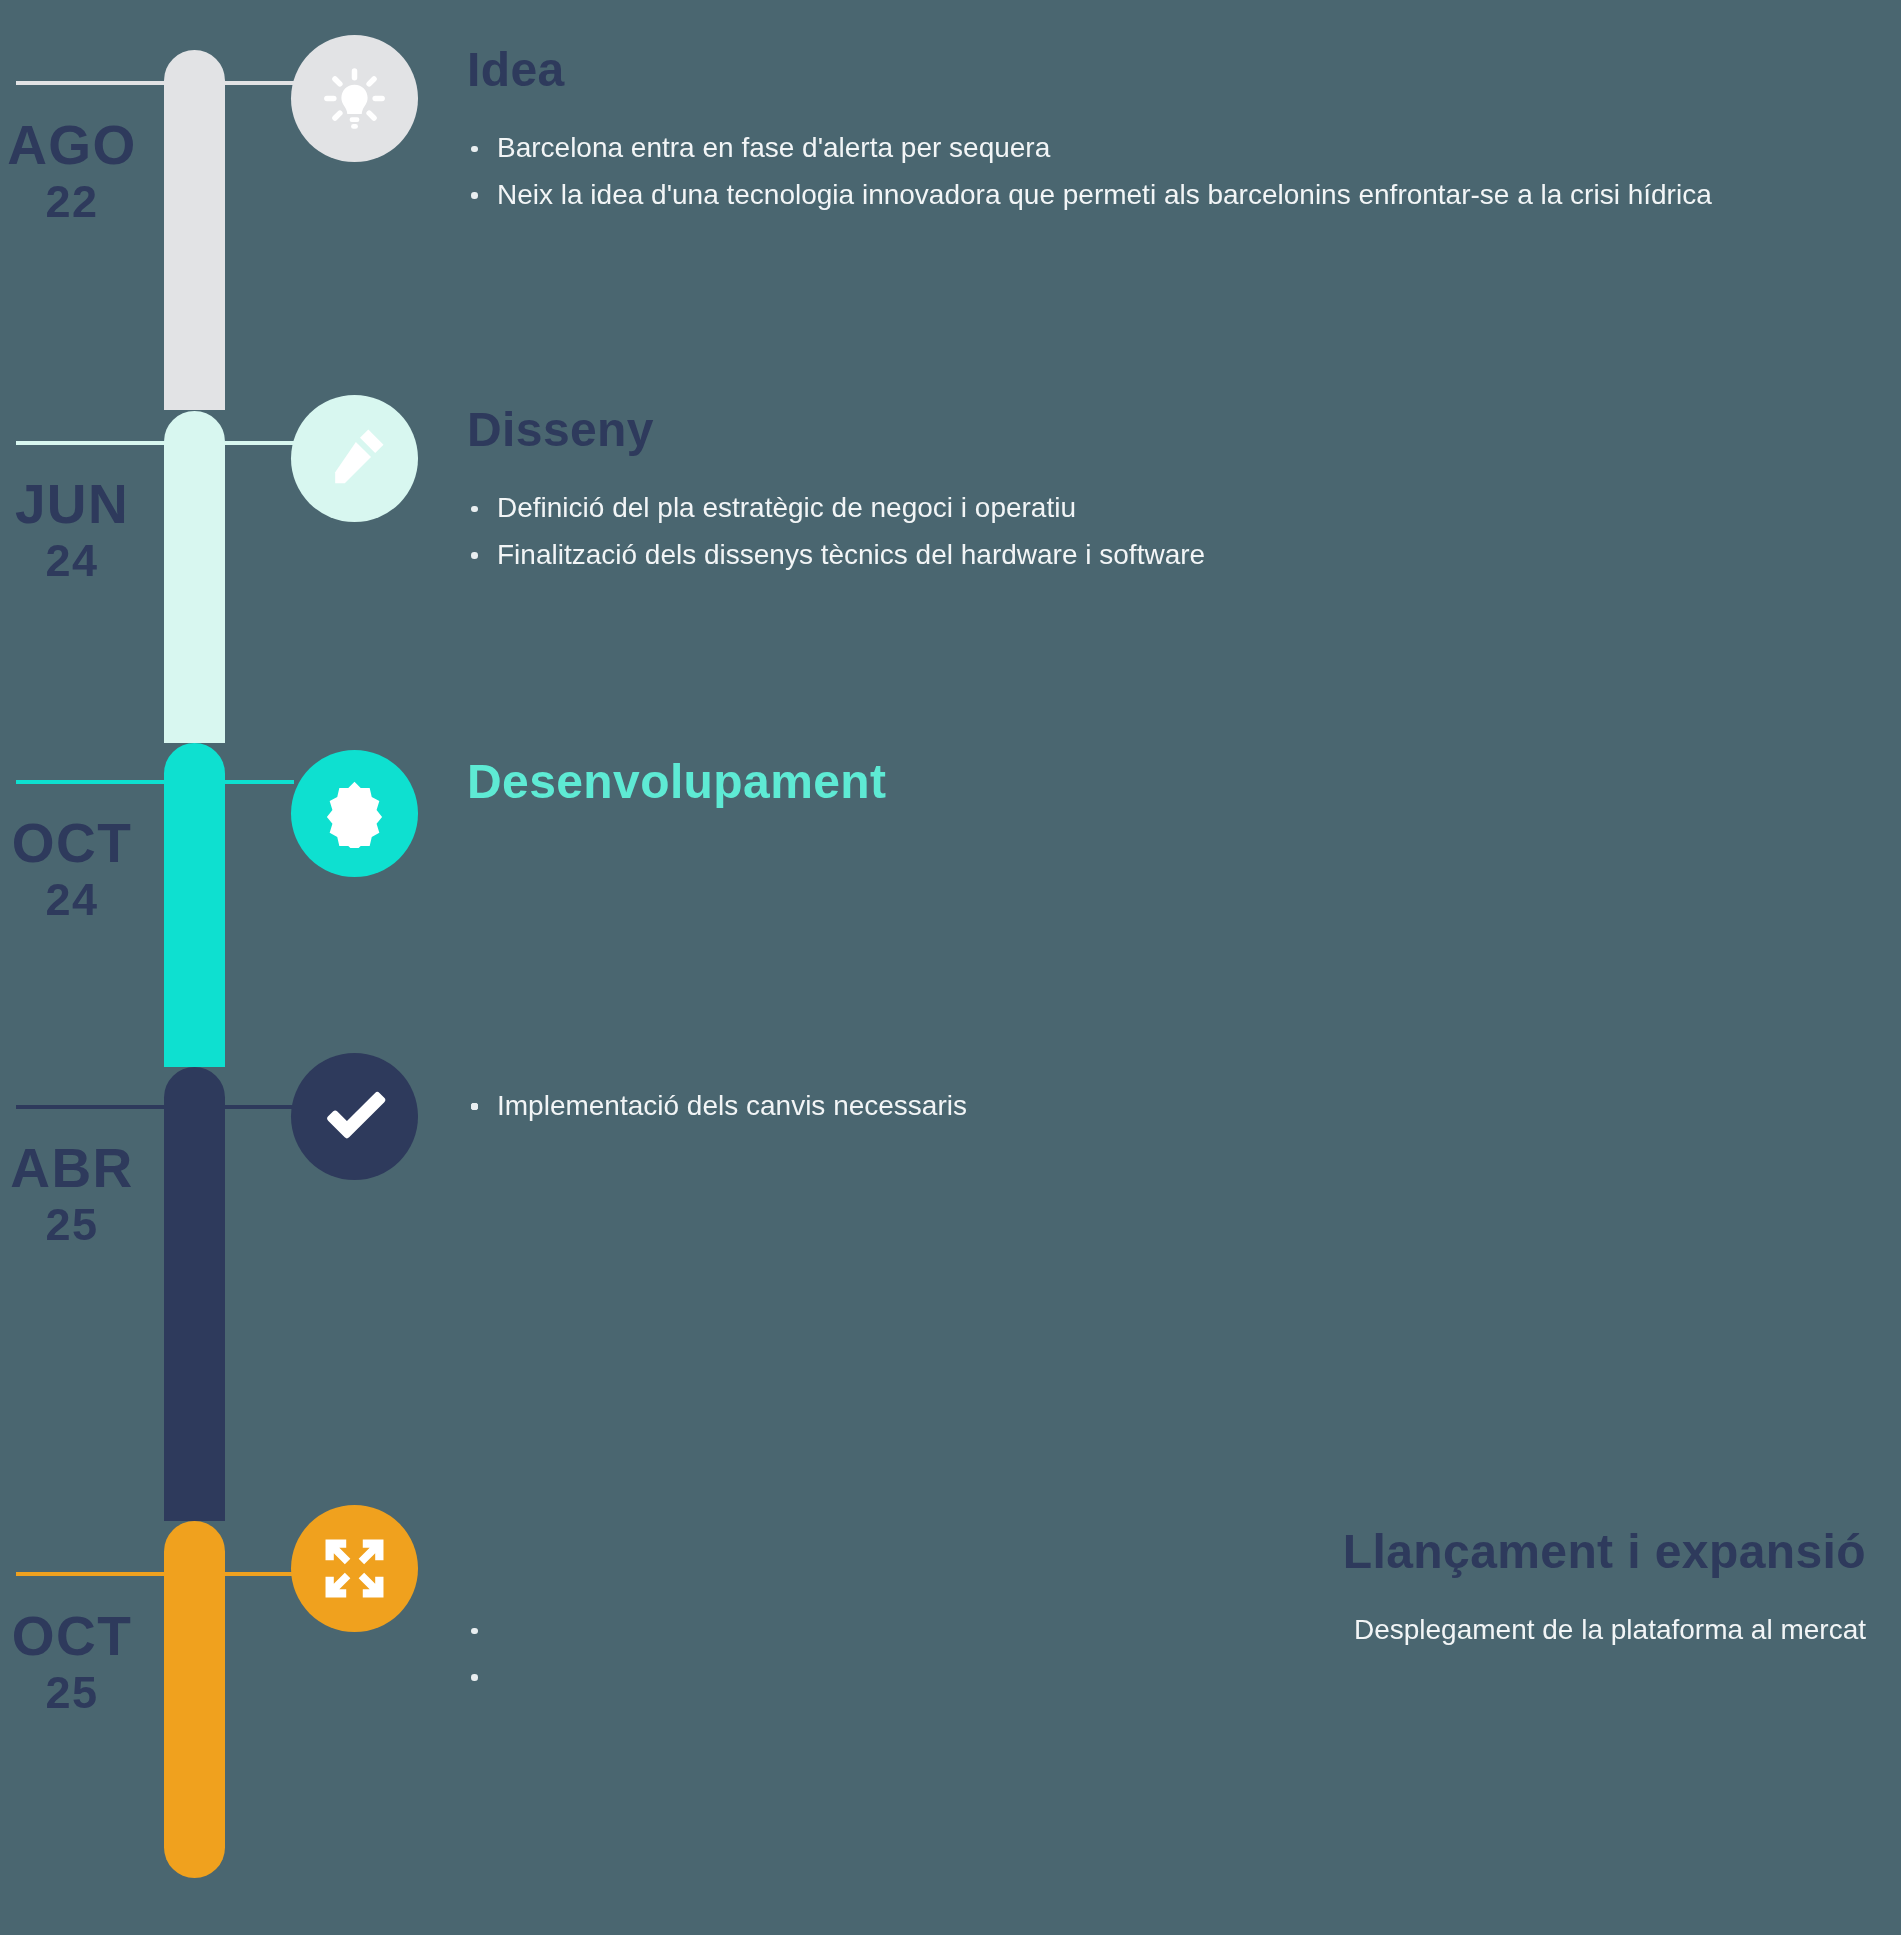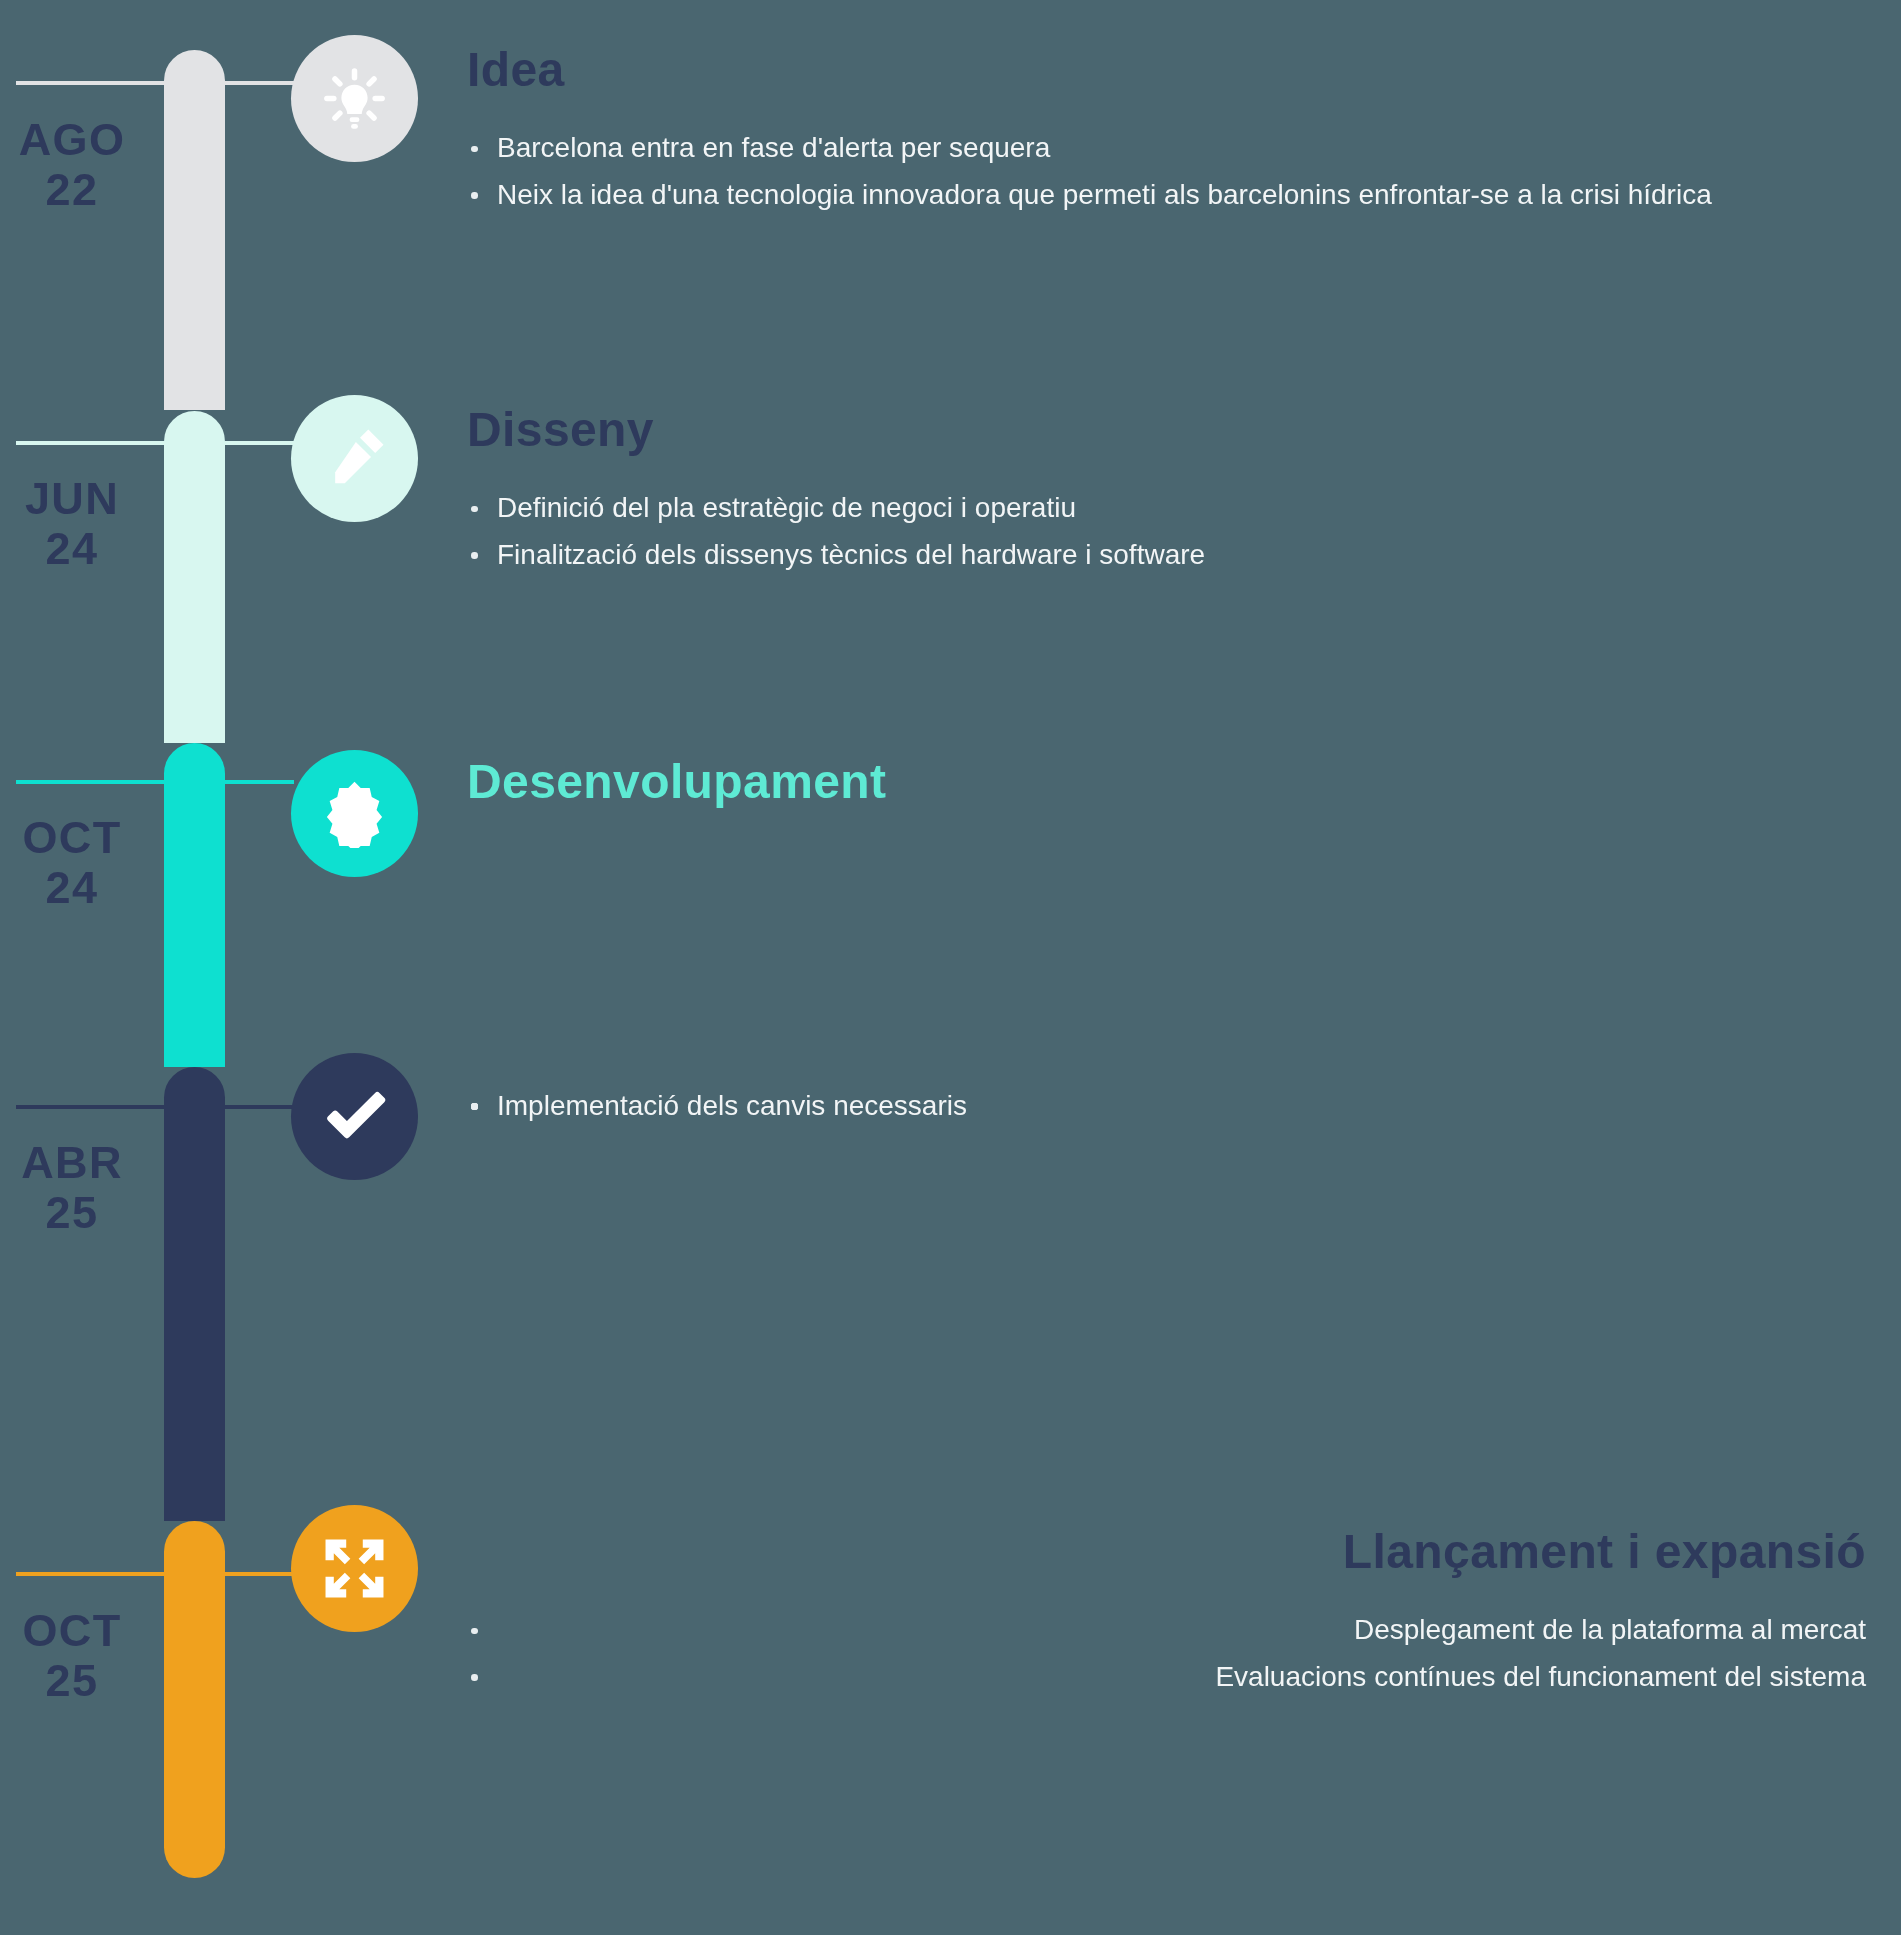--- a/index.html
+++ b/index.html
@@ -24,21 +24,21 @@
 
   
   .date{
     position:absolute;left:0;width:144px;
     text-align:center;
     color:#2e3a5c;
     font-weight:700;
     letter-spacing:1.4px;
     line-height:1.12;
   }
-  .date .m{font-size:45px;display:block;}
+  .date .m{font-size:55px;display:block;}
   .date .y{font-size:45px;display:block;}
 
   
   .node{
     position:absolute;
     width:127px;height:127px;border-radius:50%;
     display:flex;align-items:center;justify-content:center;
     left:291px;
   }
   .node svg{width:69px;height:69px;display:block;}
@@ -170,17 +170,17 @@
           <path d="M92 8H62v12h10L56 36l8 8 16-16v10h12z"></path>
           <path d="M8 92h30V80H28l16-16-8-8-16 16V62H8z"></path>
           <path d="M92 92H62V80h10L56 64l8-8 16 16V62h12z"></path>
         </g>
       </svg>
     </div>
     <div class="content" style="top: 1527px; text-align: right;">
       <div class="phase-title" style="color: rgb(46, 58, 92);">Llançament i expansió</div>
       <ul class="bullets">
         <li><span class="dot"></span><span>Desplegament de la plataforma al mercat</span></li>
-        <li><span class="dot"></span><span>Evaluacions contínues del funcionament del sistema</span></li>
+        <li><span class="dot"></span></li>
       </ul>
     </div>
   </div>
 
 
 </body></html>

